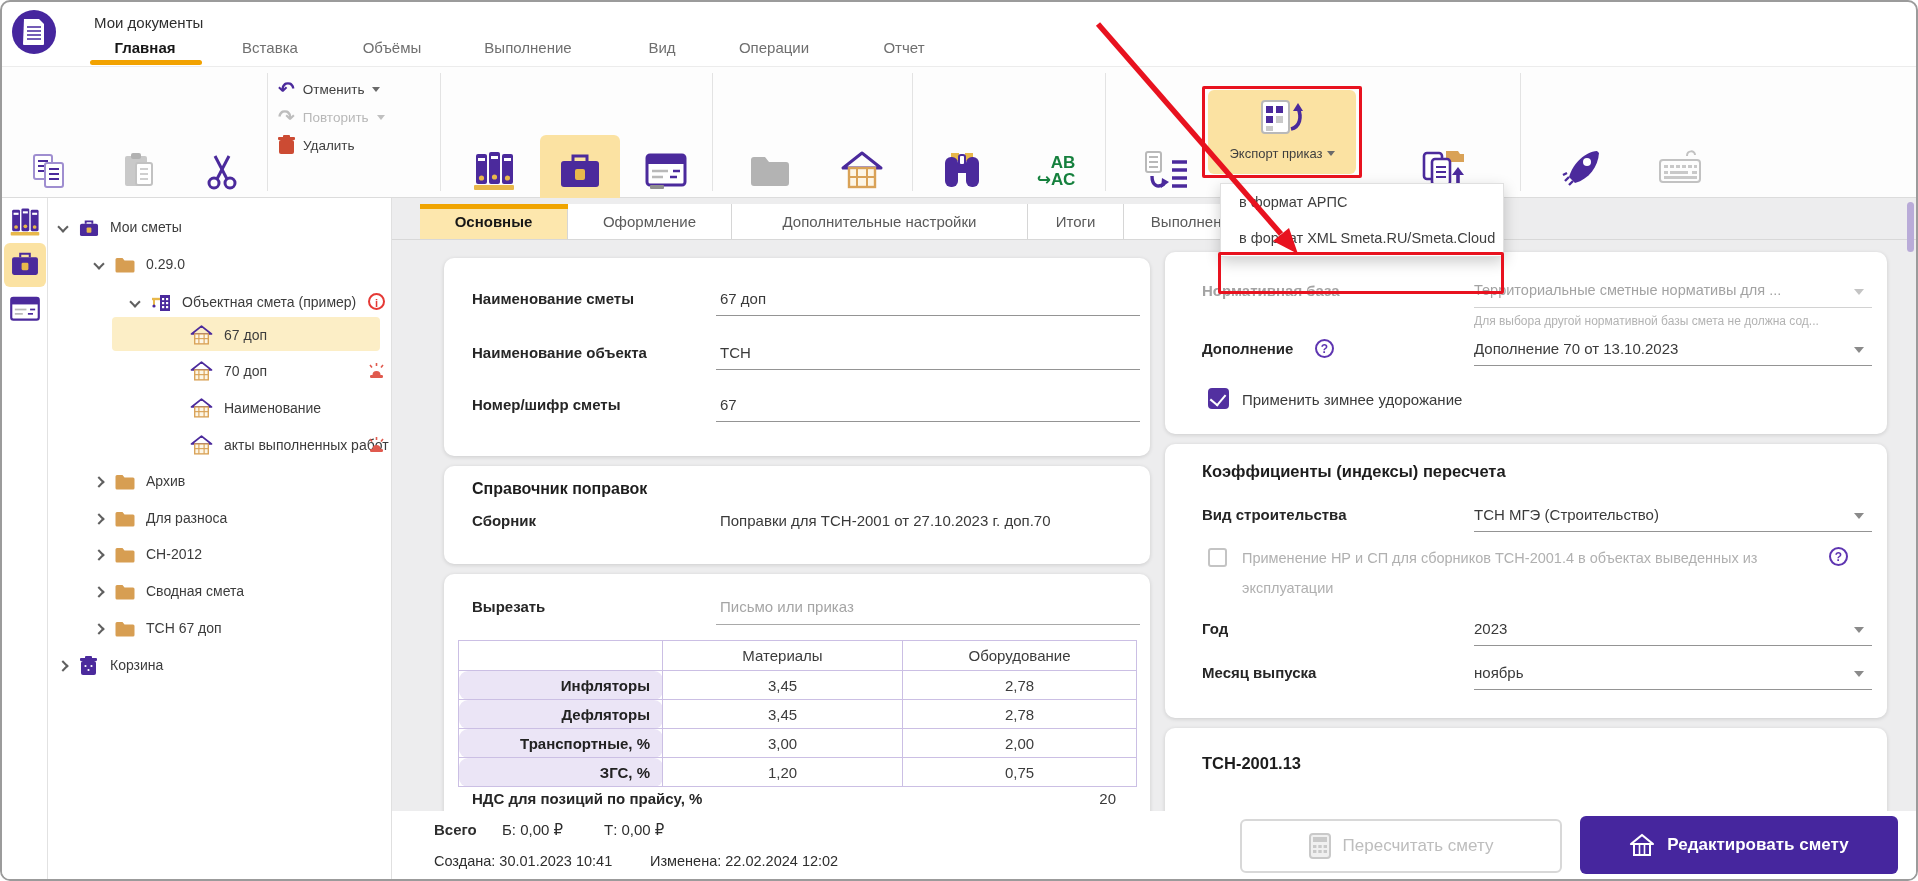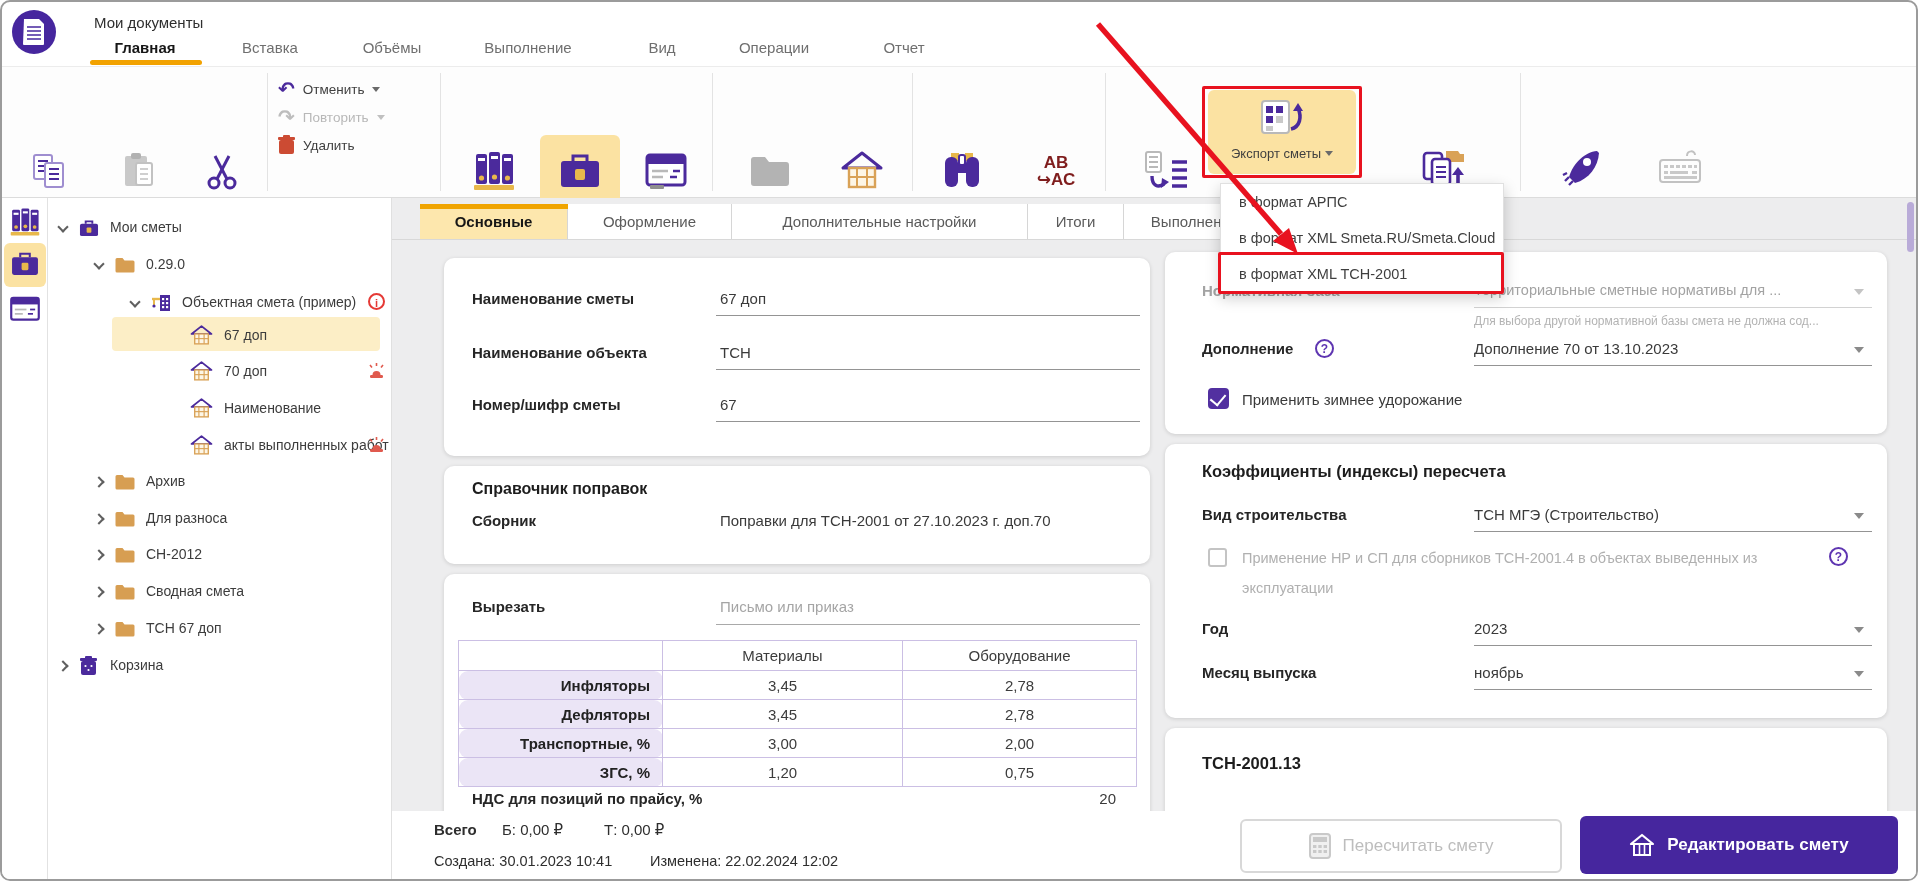--- a/index.html
+++ b/index.html
@@ -19,21 +19,21 @@
   .rcap{font-size:13px;color:#3f3f3f;line-height:15px;white-space:nowrap;display:flex;align-items:center;gap:4px;}
   .rcap2{font-size:13px;color:#3f3f3f;line-height:15px;text-align:center;}
   .dis .rcap,.dis .rcap2{color:#b8b8b8;}
   .rrow{display:flex;align-items:center;gap:8px;font-size:13.5px;color:#3f3f3f;height:24px;}
   .rrow.dis{color:#b8b8b8;}
   .rgl{top:172px;font-size:12.5px;color:#9a9a9a;text-align:center;white-space:nowrap;}
   .car{width:0;height:0;border-left:4.5px solid transparent;border-right:4.5px solid transparent;border-top:5.5px solid #6a6a6a;display:inline-block;}
   .car.lt{border-top-color:#c0c0c0;}
   .uglyph{font-size:20px;font-weight:700;color:#4b2a9c;line-height:20px;}
   .uglyph.gray{color:#bdbdbd;}
-  .ab-ic{font-size:12px;color:#7f1d1d;line-height:12px;text-align:center;font-weight:700;}
+  .ab-ic{font-size:12px;color:#15803d;line-height:12px;text-align:right;font-weight:700;}
   
   #rail{left:0;top:196px;width:46px;height:683px;background:#fff;border-right:1px solid #e2e2e2;box-sizing:border-box;}
   #treepanel{left:46px;top:196px;width:344px;height:683px;background:#fff;border-right:1px solid #e0e0e0;box-sizing:border-box;}
   .trow{left:46px;width:344px;height:34px;}
   .ttext{position:absolute;top:8px;font-size:14px;color:#3c3c3c;white-space:nowrap;}
   .chev{position:absolute;top:12px;width:8px;height:8px;border-right:2px solid #5f5f5f;border-bottom:2px solid #5f5f5f;box-sizing:border-box;}
   .chd{transform:rotate(45deg);}
   .chr{transform:rotate(-45deg);top:13px;}
   .tico{position:absolute;top:6px;}
   .tsel{left:110px;top:315px;width:268px;height:34px;background:#fceec6;border-radius:4px;}
@@ -365,21 +365,21 @@
           </g>
           <g fill="#c9c9c9">
             <rect x="16" y="19" width="7" height="7"></rect>
             <rect x="6" y="29" width="7" height="5"></rect>
           </g>
           <path d="M31 32 C40 30 42 20 38 11" fill="none" stroke="#4b2a9c" stroke-width="3.6"></path>
           <path d="M33 14 L38 6 L43 14 Z" fill="#4b2a9c"></path>
         </svg>
       </div>
     <div class="rcap">
-        <span>Экспорт сметы</span> 
+        <span>Экспорт приказ</span> 
         <span class="car"></span>
       </div>
   </div>
 
   <div class="abs" id="rail">
     <div class="abs" style="left:2px;top:45px;width:42px;height:44px;background:#fbe2a2;border-radius:6px;"></div>
     <div class="abs" style="left:7px;top:9px;"><svg width="32" height="30" viewBox="0 0 44 42">
           <rect x="2" y="35" width="40" height="5" rx="1" fill="#e8b84b"></rect>
           <rect x="4" y="4" width="11" height="30" rx="2" fill="#4b2a9c"></rect>
           <rect x="17" y="2" width="11" height="32" rx="2" fill="#4b2a9c"></rect>
@@ -695,21 +695,20 @@
         </svg>
       <span>Пересчитать смету</span>
     </div>
   </div>
 
   <div class="abs" id="sthumb"></div>
 
   <div class="abs" id="xmenu">
     <div class="mitem">в формат АРПС</div>
     <div class="mitem">в формат XML Smeta.RU/Smeta.Cloud</div>
-    <div class="mitem">в формат XML ТСН-2001</div>
   </div>
 
   <div class="redbox" style="left:1200px;top:84px;width:160px;height:92px;"></div>
   <div class="redbox" style="left:1216px;top:250px;width:286px;height:42px;"></div>
   <svg id="arrow" class="abs" style="left:0;top:0;" width="1918" height="881" viewBox="0 0 1918 881">
     <line x1="1096" y1="22" x2="1279" y2="232" stroke="#e8121f" stroke-width="5.5"></line>
     <polygon points="1296,252 1271,239 1287,226" fill="#e8121f"></polygon>
   </svg>
 
 </div>

